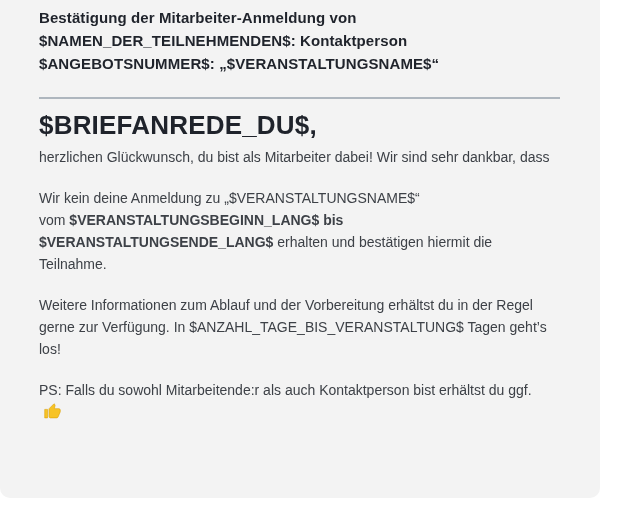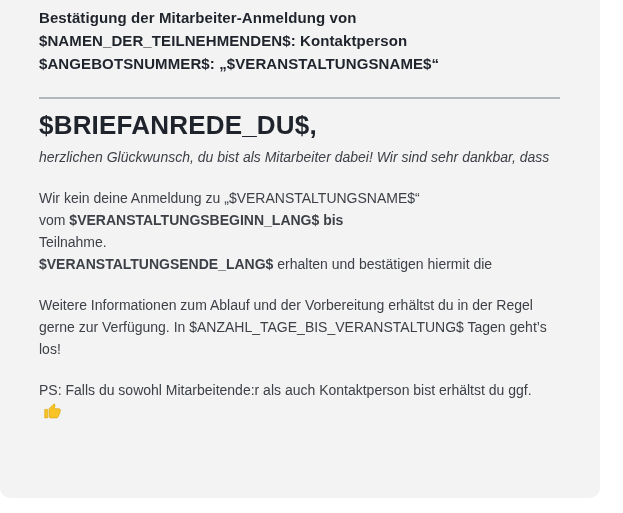--- a/index.html
+++ b/index.html
@@ -40,21 +40,21 @@
     color: var(--heading-text, #1f232b);
     letter-spacing: 0.2px;
   }
   .email-body { margin-top: 9px; }
   .para {
     font-size: 14px;
     line-height: 22px;
     color: var(--body-text, #3d4147);
     margin-top: 19px;
   }
-  .para:first-child { margin-top: 0; font-style: italic; }
+  .para:first-child { margin-top: 0; }
   .line { white-space: pre; }
   .bold { font-weight: bold; margin-top: 41px; }
   .thumb-icon {
     display: inline-block;
     vertical-align: -3px;
     margin-left: 5px;
   }
   .thumb-icon path {
     fill: var(--emoji-yellow, #f7c325);
     stroke: var(--emoji-outline, #d99e00);
@@ -73,22 +73,22 @@
       </div>
     <div class="divider"></div>
     <div class="salutation">$BRIEFANREDE_DU$,</div>
     <div class="email-body">
         <div class="para">
           <div class="line"><span>herzlichen Glückwunsch, du bist als Mitarbeiter dabei! Wir sind sehr dankbar, dass</span></div>
         </div>
         <div class="para">
           <div class="line"><span>Wir kein deine Anmeldung zu „$VERANSTALTUNGSNAME$“</span></div>
           <div class="line"><span>vom </span><span class="bold">$VERANSTALTUNGSBEGINN_LANG$ bis</span></div>
+          <div class="line"><span class="bold">$VERANSTALTUNGSENDE_LANG$</span><span> erhalten und bestätigen hiermit die</span></div>
           <div class="line"><span>Teilnahme.</span></div>
-          <div class="line"><span class="bold">$VERANSTALTUNGSENDE_LANG$</span><span> erhalten und bestätigen hiermit die</span></div>
         </div>
         <div class="para">
           <div class="line"><span>Weitere Informationen zum Ablauf und der Vorbereitung erhältst du in der Regel</span></div>
           <div class="line"><span>gerne zur Verfügung. In $ANZAHL_TAGE_BIS_VERANSTALTUNG$ Tagen geht’s</span></div>
           <div class="line"><span>los!</span></div>
         </div>
         <div class="para">
           <div class="line"><span>PS: Falls du sowohl Mitarbeitende:r als auch Kontaktperson bist erhältst du ggf.</span></div>
           <div class="line"><svg class="thumb-icon" width="17" height="17" viewBox="0 0 24 24" aria-hidden="true">
     <path d="M1 21h4V9H1v12zm22-11c0-1.1-.9-2-2-2h-6.31l.95-4.57.03-.32c0-.41-.17-.79-.44-1.06L14.17 1 7.58 7.59C7.22 7.95 7 8.45 7 9v10c0 1.1.9 2 2 2h9c.83 0 1.54-.5 1.84-1.22l3.02-7.05c.09-.23.14-.47.14-.73v-2z"></path>

